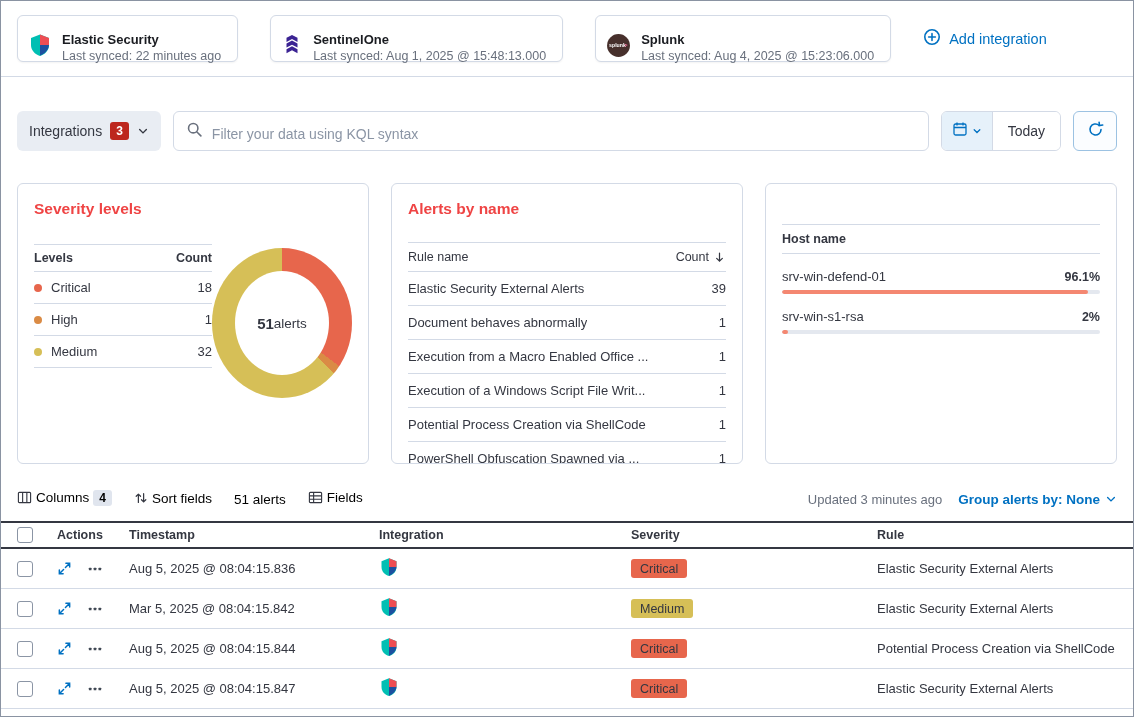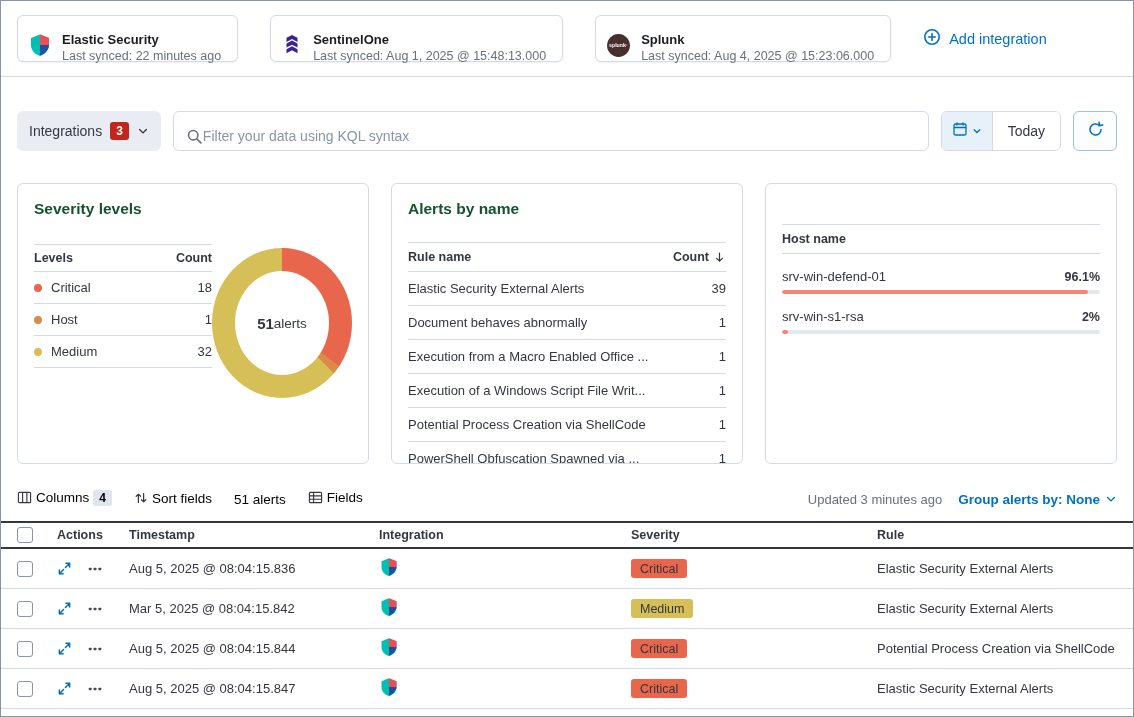--- a/index.html
+++ b/index.html
@@ -11,45 +11,45 @@
   .topbar { display:flex; align-items:center; gap:32px; padding:14px 16px; border-bottom:1px solid #d3dae6; height:76px; }
   .int-card { display:flex; align-items:center; gap:10px; border:1px solid #d3dae6; border-radius:6px; padding:23px 16px 6px 10px; height:47px; box-shadow:0 1px 2px rgba(0,0,0,.05); background:#fff; cursor:pointer; }
   .int-card .name { font-size:13px; font-weight:700; color:#1a1c21; }
   .int-card .sync { font-size:12.5px; color:#69707d; margin-top:2px; }
   .add-int { display:flex; align-items:center; gap:8px; color:#0071c2; font-size:14.5px; font-weight:500; cursor:pointer; }
 
   
   .filter-row { display:flex; align-items:center; gap:12px; margin:34px 16px 32px; }
   .int-filter { display:flex; align-items:center; gap:8px; background:#e9edf3; border-radius:6px; height:40px; padding:0 12px; font-size:14px; font-weight:500; cursor:pointer; }
   .count-badge { background:#bd271e; color:#fff; font-size:12px; font-weight:700; border-radius:3px; padding:1px 6px; line-height:16px; }
-  .search-box { flex:1; display:flex; align-items:flex-start; height:40px; border:1px solid #d3dae6; border-radius:6px; padding:16px 12px; background:#fff; }
+  .search-box { flex:1; display:flex; align-items:flex-end; gap:9px; height:40px; border:1px solid #d3dae6; border-radius:6px; padding:8px 12px; background:#fff; }
   .search-box input { border:none; outline:none; flex:1; font-size:14px; font-family:inherit; color:#343741; background:transparent; }
   .search-box input::placeholder { color:#8b95a5; }
   .date-group { display:flex; height:40px; border:1px solid #d3dae6; border-radius:6px; overflow:hidden; }
   .cal-btn { display:flex; align-items:center; gap:4px; background:#e6f1fa; padding:0 10px; border-right:1px solid #d3dae6; cursor:pointer; color:#0071c2; }
   .today-btn { display:flex; align-items:center; padding:0 15px; font-size:14px; color:#343741; background:#fff; cursor:pointer; }
   .refresh-btn { width:44px; height:40px; border:1px solid #9cc2e2; border-radius:6px; display:flex; align-items:center; justify-content:center; background:#fbfdff; cursor:pointer; }
 
   
   .panels { display:flex; gap:22px; margin:0 16px; }
   .panel { flex:1; border:1px solid #d3dae6; border-radius:6px; padding:16px; height:281px; overflow:hidden; background:#fff; }
-  .panel h2 { font-size:15.5px; font-weight:700; color:#14532d; }
+  .panel h2 { font-size:15.5px; font-weight:700; color:#ef4444; }
 
   .sev-body { display:flex; align-items:flex-start; margin-top:26px; }
   .sev-table { width:178px; font-size:13px; flex:none; }
   .sev-hrow { display:flex; justify-content:space-between; padding:6px 0; border-top:1px solid #d3dae6; border-bottom:1px solid #d3dae6; font-weight:600; font-size:12.5px; }
   .sev-row { display:flex; align-items:center; padding:8px 0; border-bottom:1px solid #d3dae6; }
   .dot { width:8px; height:8px; border-radius:50%; margin-right:9px; flex:none; }
   .sev-row .cnt { margin-left:auto; }
   .donut { width:150px; height:150px; border-radius:50%; position:relative; margin-left:auto; margin-top:4px; }
   .donut .hole { position:absolute; inset:23px; background:#fff; border-radius:50%; display:flex; flex-direction:row; align-items:center; justify-content:center; }
   .donut .v { font-weight:700; font-size:15px; color:#343741; }
   .donut .l { font-size:13.5px; color:#343741; margin-top:1px; }
 
-  .abn-h { display:flex; justify-content:space-between; align-items:center; margin-top:24px; padding:7px 0; border-top:1px solid #d3dae6; border-bottom:1px solid #d3dae6; font-weight:700; font-size:12.5px; }
+  .abn-h { display:flex; justify-content:space-between; align-items:center; margin-top:24px; padding:7px 0; border-top:1px solid #d3dae6; border-bottom:1px solid #d3dae6; font-weight:400; font-size:12.5px; }
   .abn-h .sort { display:flex; align-items:center; gap:4px; cursor:pointer; }
   .abn-row { display:flex; justify-content:space-between; padding:9px 0; border-bottom:1px solid #d3dae6; font-size:13px; }
   .abn-row .rule { white-space:nowrap; overflow:hidden; text-overflow:ellipsis; max-width:270px; }
 
   .host-h { margin-top:24px; padding:7px 0; border-top:1px solid #d3dae6; border-bottom:1px solid #d3dae6; font-weight:600; font-size:12.5px; }
   .host-row { margin-top:15px; }
   .host-line { display:flex; justify-content:space-between; align-items:baseline; font-size:13px; }
   .host-line .pct { font-weight:700; font-size:12.5px; }
   .host-bar { height:4px; background:#e4e8ef; margin-top:6px; border-radius:2px; overflow:hidden; }
   .host-fill { height:100%; border-radius:2px; }
@@ -187,21 +187,21 @@
             <span>Levels</span>
             <span>Count</span>
           </div>
           <div class="sev-row">
             <span class="dot" style="background: rgb(231, 102, 76);"></span>
             <span>Critical</span>
             <span class="cnt">18</span>
           </div>
           <div class="sev-row">
             <span class="dot" style="background: rgb(218, 139, 69);"></span>
-            <span>Host</span>
+            <span>High</span>
             <span class="cnt">1</span>
           </div>
           <div class="sev-row">
             <span class="dot" style="background: rgb(214, 191, 87);"></span>
             <span>Medium</span>
             <span class="cnt">32</span>
           </div>
         </div>
         <div class="donut" style="background: conic-gradient(rgb(231, 102, 76) 0%, rgb(231, 102, 76) 35.2941%, rgb(218, 139, 69) 35.2941%, rgb(218, 139, 69) 37.2549%, rgb(214, 191, 87) 37.2549%, rgb(214, 191, 87) 100%);">
           <div class="hole">

